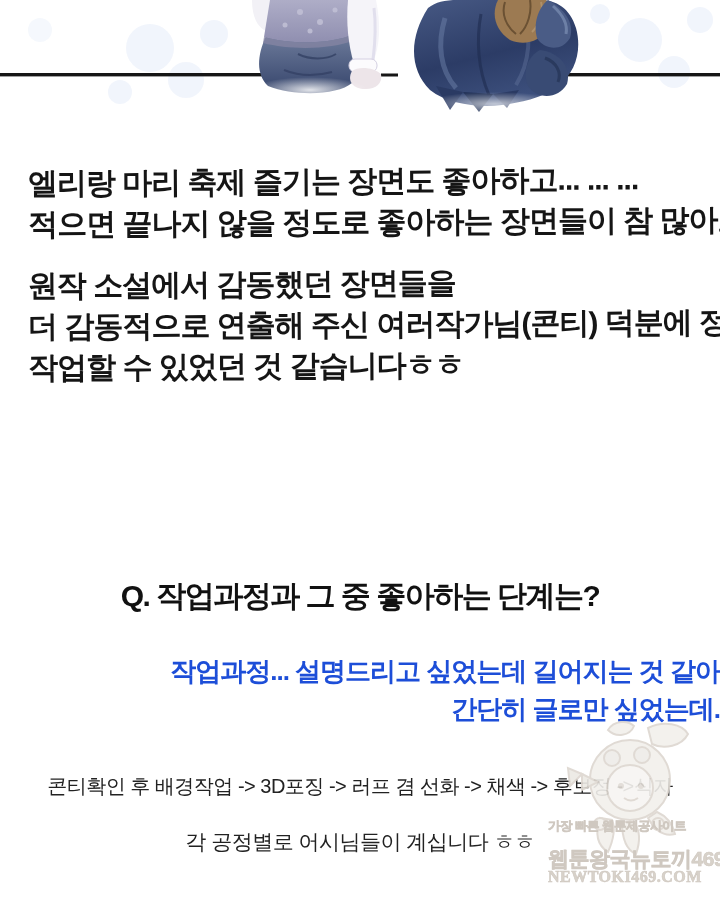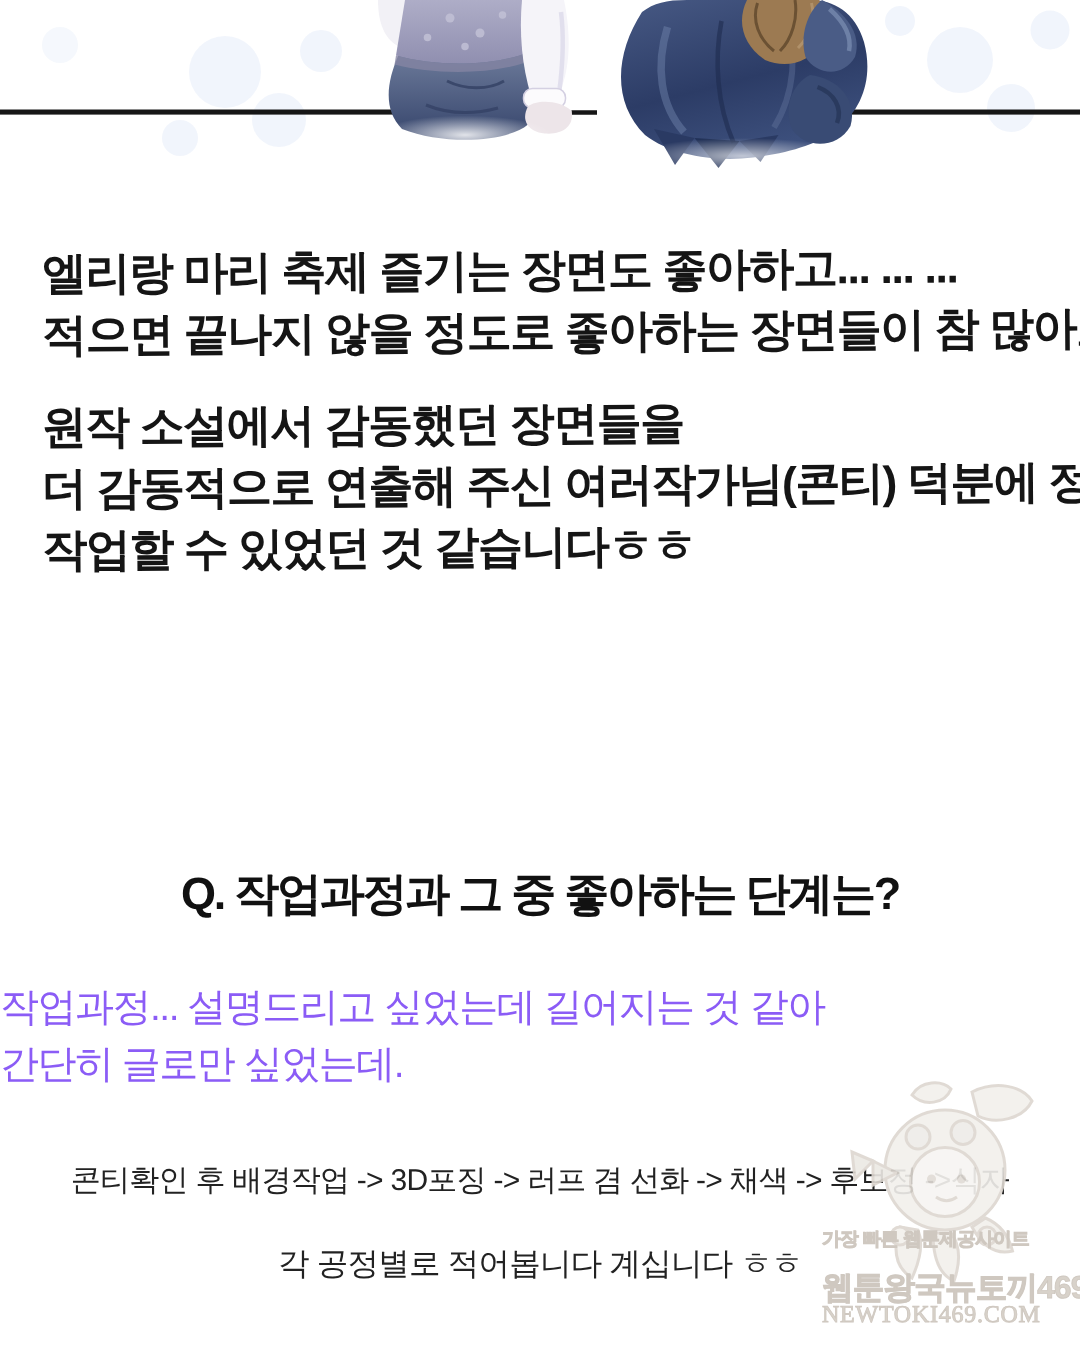--- a/index.html
+++ b/index.html
@@ -16,40 +16,40 @@
     white-space:nowrap;transform:rotate(-0.4deg);
   }
   .hand-p1{top:160px;}
   .hand-p2{top:262px;}
   
   .q-title{
     position:absolute;top:576px;left:0;width:720px;text-align:center;
     font-size:30px;font-weight:700;color:#111;letter-spacing:-1.5px;white-space:nowrap;
   }
   .answer{
-    position:absolute;top:652px;left:0;width:720px;text-align:left;
-    font-size:26px;line-height:38px;color:#8b5cf6;letter-spacing:-1px;font-weight:400;
+    position:absolute;top:652px;left:0;width:720px;text-align:right;
+    font-size:26px;line-height:38px;color:#1d4ed8;letter-spacing:-1px;font-weight:700;
   }
   .process-line{
     position:absolute;top:773px;left:0;width:720px;text-align:center;
     font-size:20px;color:#222;letter-spacing:-0.5px;white-space:nowrap;font-weight:400;
   }
   .closing-line{
     position:absolute;top:828px;left:0;width:720px;text-align:center;
     font-size:21px;color:#222;letter-spacing:-0.5px;font-weight:400;
   }
   
   .wm-sketch{position:absolute;left:552px;top:718px;width:158px;height:178px;opacity:.9;}
   .wm-text{
     position:absolute;left:548px;top:820px;width:168px;text-align:left;
     color:#d8d2ca;-webkit-text-stroke:0.6px #cfc8c0;line-height:1.02;
   }
   .wm-tagline{font-size:12.5px;font-weight:700;letter-spacing:-0.5px;white-space:nowrap;}
   .wm-site{font-size:21px;font-weight:700;letter-spacing:-0.5px;margin-top:15px;white-space:nowrap;}
-  .wm-url{font-size:16px;font-weight:400;letter-spacing:0.5px;
+  .wm-url{font-size:16px;font-weight:700;letter-spacing:0.5px;
     font-family:"Liberation Serif","DejaVu Serif",serif;white-space:nowrap;}
 </style>
 </head>
 <body>
 
 <div class="canvas">
 
   <svg class="top-illustration" viewBox="0 0 720 112" xmlns="http://www.w3.org/2000/svg">
     <defs>
       <linearGradient id="gPants" x1="0" y1="0" x2="0" y2="1">
@@ -139,21 +139,21 @@
     <div>더 감동적으로 연출해 주신 여러작가님(콘티) 덕분에 정말 즐겁게</div>
     <div>작업할 수 있었던 것 같습니다ㅎㅎ</div>
   </div>
 
   <div class="q-title">Q. 작업과정과 그 중 좋아하는 단계는?</div>
   <div class="answer">
     <div>작업과정... 설명드리고 싶었는데 길어지는 것 같아</div>
     <div>간단히 글로만 싶었는데.</div>
   </div>
   <div class="process-line">콘티확인 후 배경작업 -&gt; 3D포징 -&gt; 러프 겸 선화 -&gt; 채색 -&gt; 후보정 -&gt;식자</div>
-  <div class="closing-line">각 공정별로 적어봅니다 계십니다 ㅎㅎ</div>
+  <div class="closing-line">각 공정별로 어시님들이 계십니다 ㅎㅎ</div>
 
   <svg class="wm-sketch" viewBox="0 0 158 178" xmlns="http://www.w3.org/2000/svg">
     <g stroke="#ddd7d0" stroke-width="2" fill="#f2f0ec">
       <path d="M96,10 C112,2 130,6 136,16 C130,28 112,32 100,26 Z"></path>
       <path d="M56,12 C62,2 76,2 82,8 C78,18 64,20 56,12 Z"></path>
       <circle cx="78" cy="62" r="40"></circle>
       <circle cx="60" cy="40" r="8" fill="#eeece8"></circle>
       <circle cx="90" cy="37" r="8" fill="#eeece8"></circle>
       <path d="M30,56 L46,64 L30,72 Z" fill="#ece9e4"></path>
       <path d="M30,56 L16,50 L18,68 Z" fill="#ece9e4"></path>

